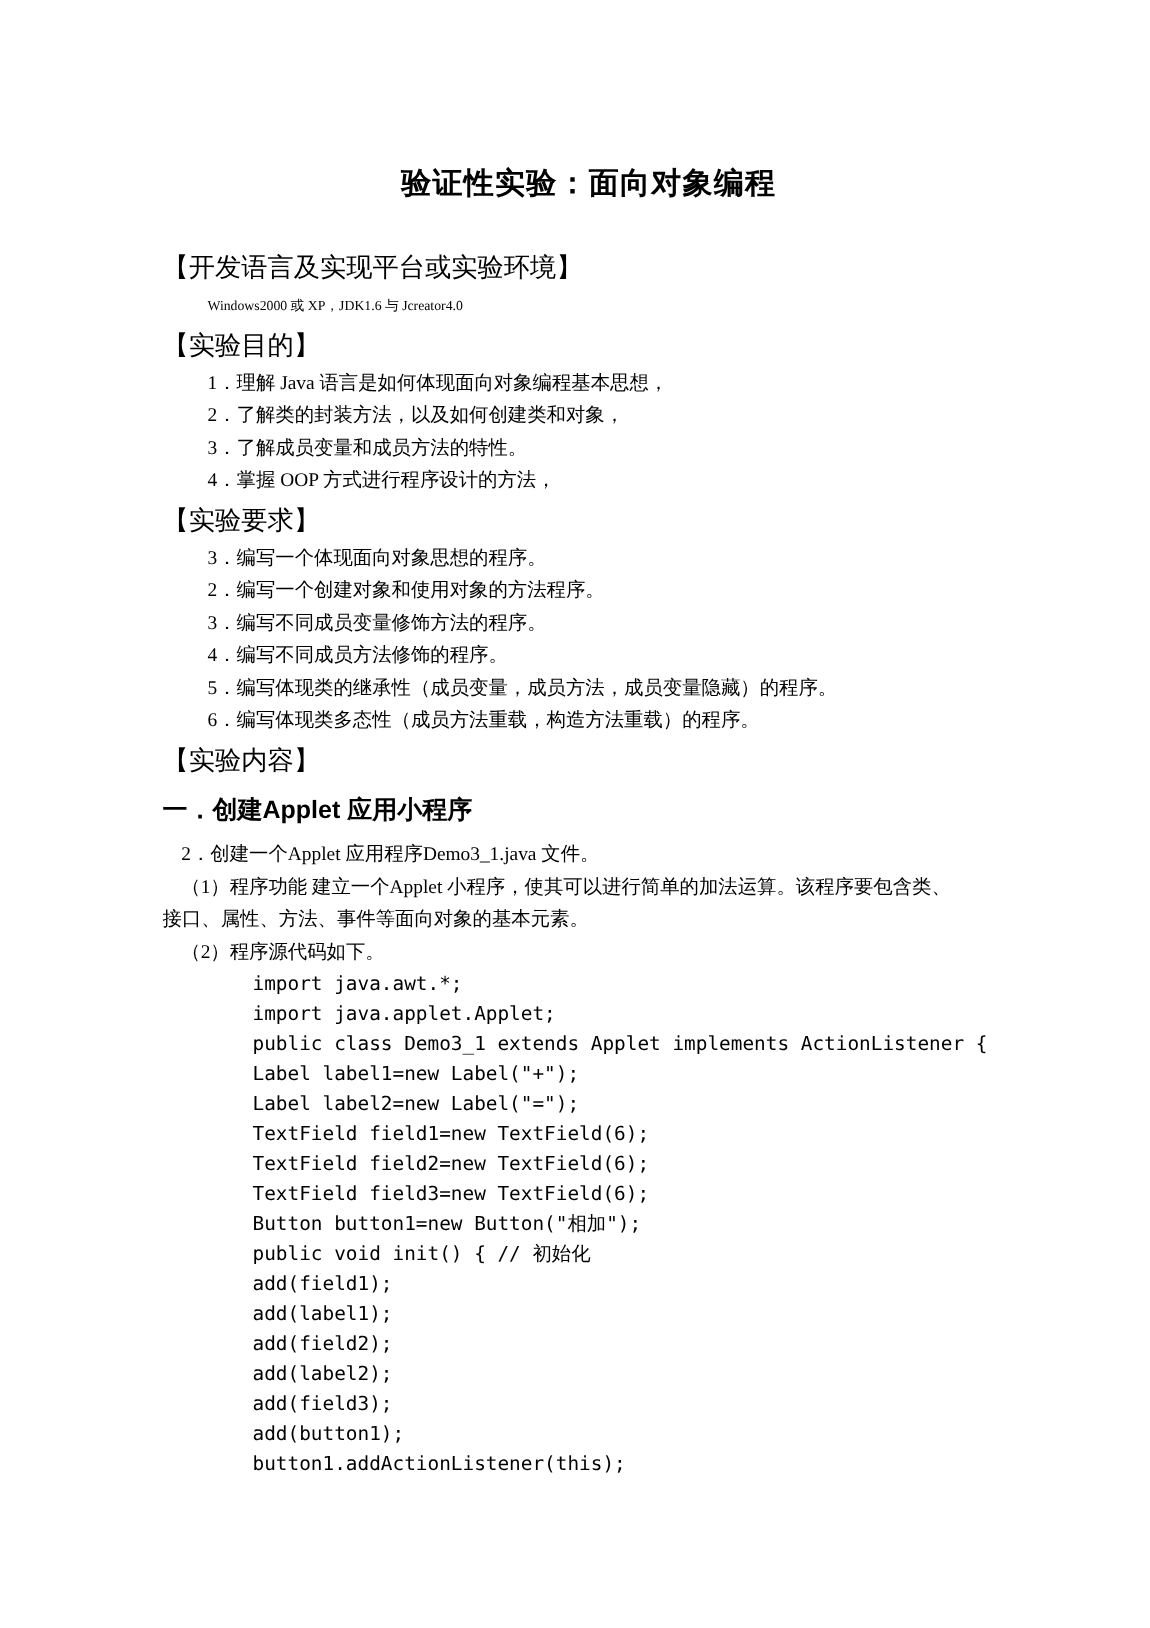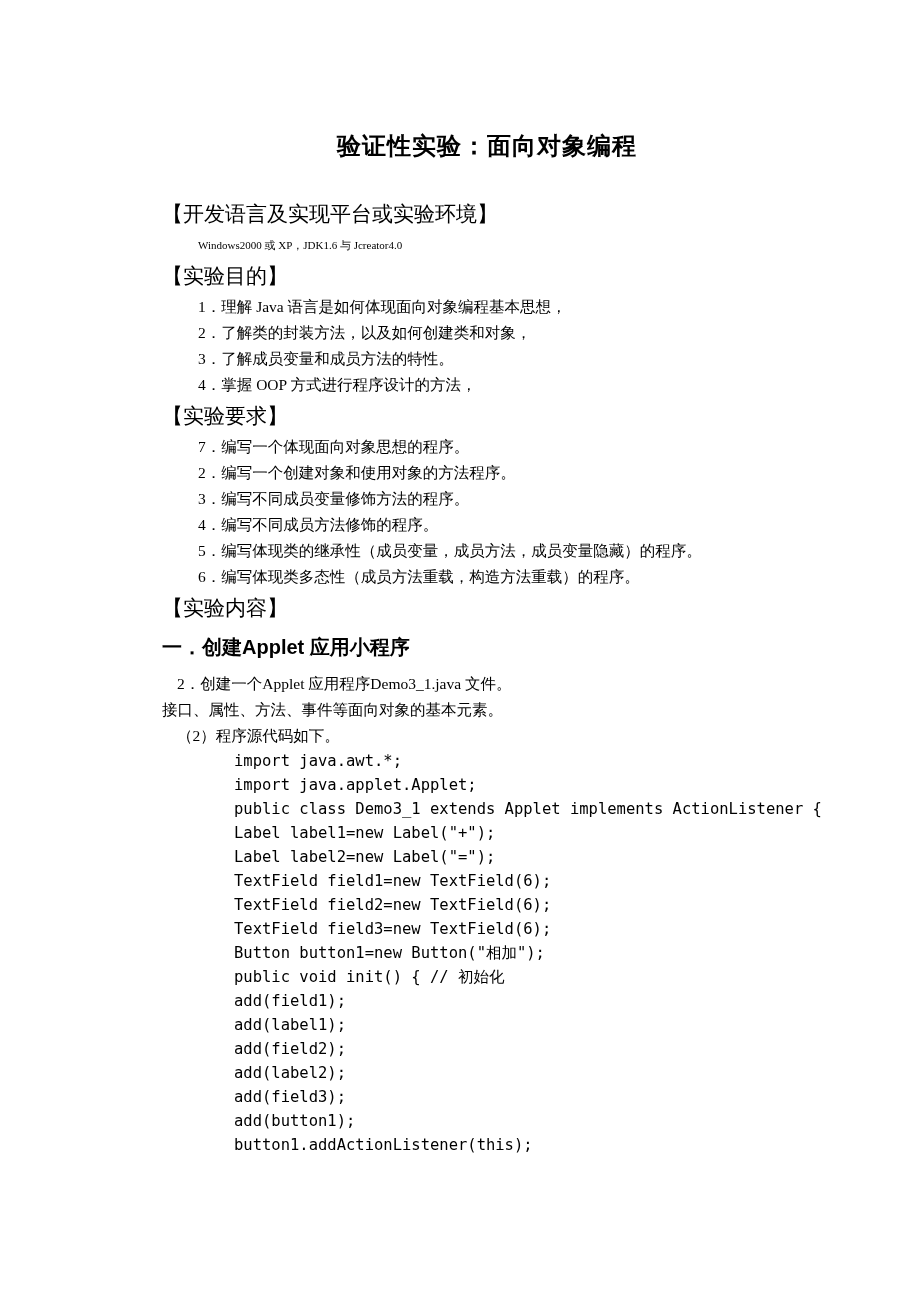--- a/index.html
+++ b/index.html
@@ -4,21 +4,20 @@
 <style>
   body {
     margin: 0;
     background: #ffffff;
     font-family: "SimSun", "宋体", serif;
     color: #000000;
     width: 920px;
   }
   .page {
     padding: 130px 108px 60px 130px;
-    margin-left: 32px;
   }
   .title {
     text-align: center;
     font-family: "SimHei", "黑体", sans-serif;
     font-size: 24px;
     font-weight: bold;
     margin-bottom: 38px;
     letter-spacing: 1px;
   }
   .section-header {
@@ -73,32 +72,33 @@
   <div class="section-header">【开发语言及实现平台或实验环境】</div>
   <div class="env-line">Windows2000 或 XP，JDK1.6 与 Jcreator4.0</div>
 
   <div class="section-header">【实验目的】</div>
   <div class="body-line">1．理解 Java 语言是如何体现面向对象编程基本思想，</div>
   <div class="body-line">2．了解类的封装方法，以及如何创建类和对象，</div>
   <div class="body-line">3．了解成员变量和成员方法的特性。</div>
   <div class="body-line">4．掌握 OOP 方式进行程序设计的方法，</div>
 
   <div class="section-header">【实验要求】</div>
-  <div class="body-line">7．编写一个体现面向对象思想的程序。</div>
+  <div class="body-line">3．编写一个体现面向对象思想的程序。</div>
   <div class="body-line">2．编写一个创建对象和使用对象的方法程序。</div>
   <div class="body-line">3．编写不同成员变量修饰方法的程序。</div>
   <div class="body-line">4．编写不同成员方法修饰的程序。</div>
   <div class="body-line">5．编写体现类的继承性（成员变量，成员方法，成员变量隐藏）的程序。</div>
   <div class="body-line">6．编写体现类多态性（成员方法重载，构造方法重载）的程序。</div>
 
   <div class="section-header">【实验内容】</div>
 
   <div class="subsection-header">一．创建Applet 应用小程序</div>
 
   <div class="para">2．创建一个Applet 应用程序Demo3_1.java 文件。</div>
+  <div class="para">（1）程序功能 建立一个Applet 小程序，使其可以进行简单的加法运算。该程序要包含类、</div>
   <div class="para noindent">接口、属性、方法、事件等面向对象的基本元素。</div>
   <div class="para">（2）程序源代码如下。</div>
 
   <div class="code-line">import java.awt.*;</div>
   <div class="code-line">import java.applet.Applet;</div>
   <div class="code-line">public class Demo3_1 extends Applet implements ActionListener {</div>
   <div class="code-line">Label label1=new Label("+");</div>
   <div class="code-line">Label label2=new Label("=");</div>
   <div class="code-line">TextField field1=new TextField(6);</div>
   <div class="code-line">TextField field2=new TextField(6);</div>

